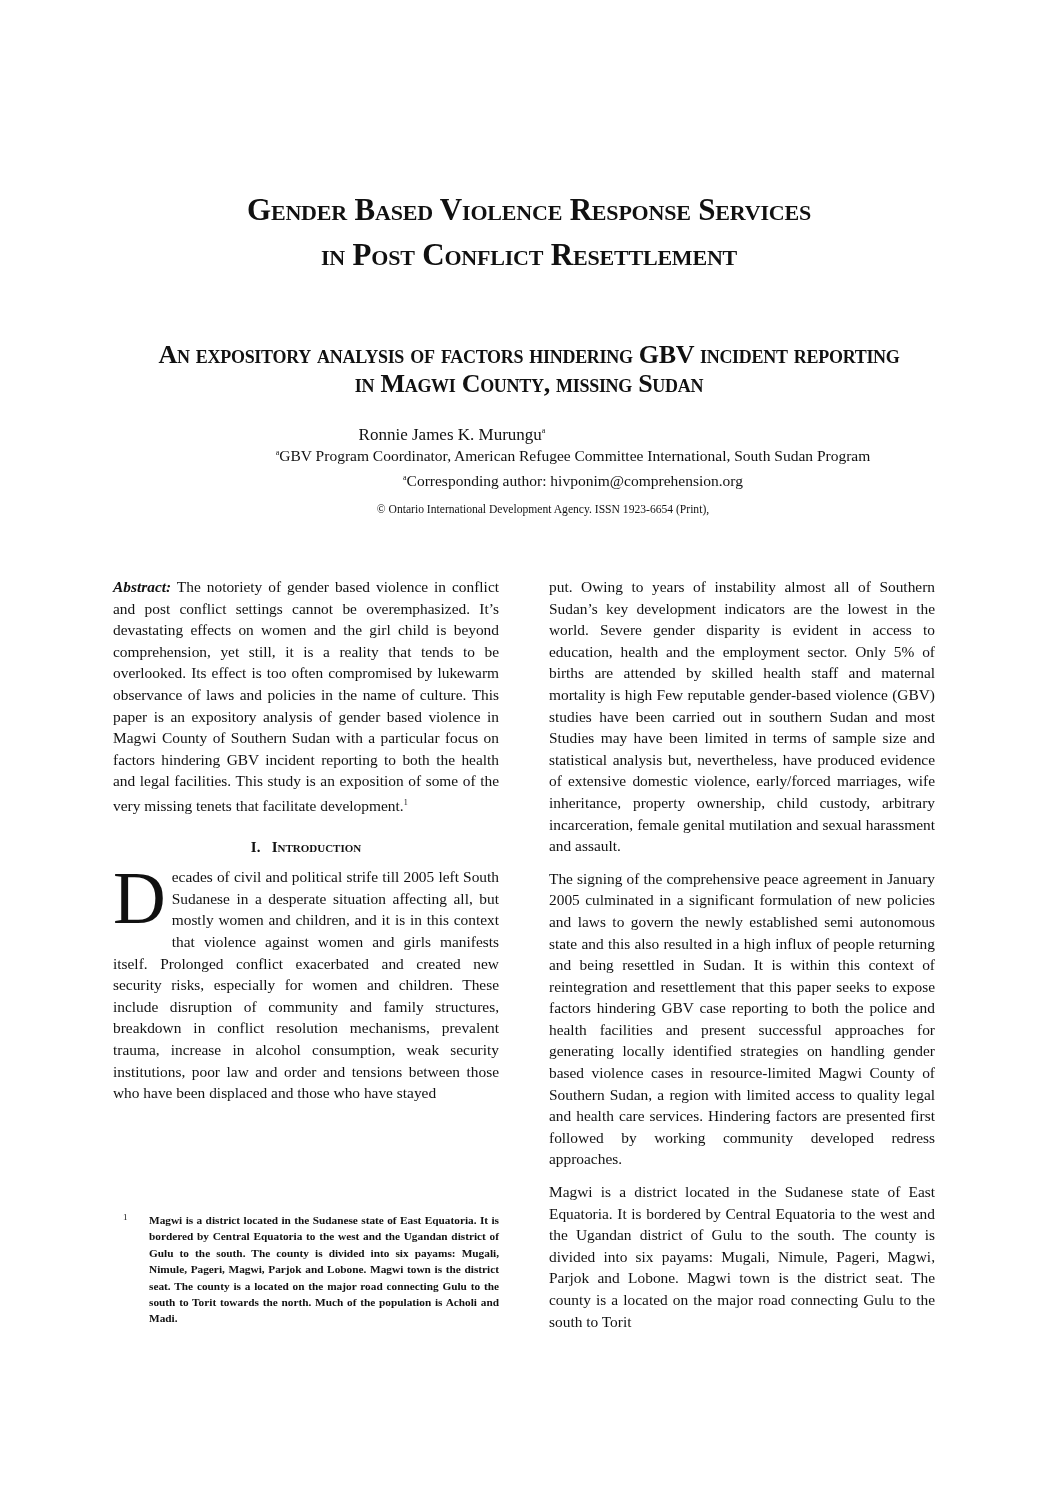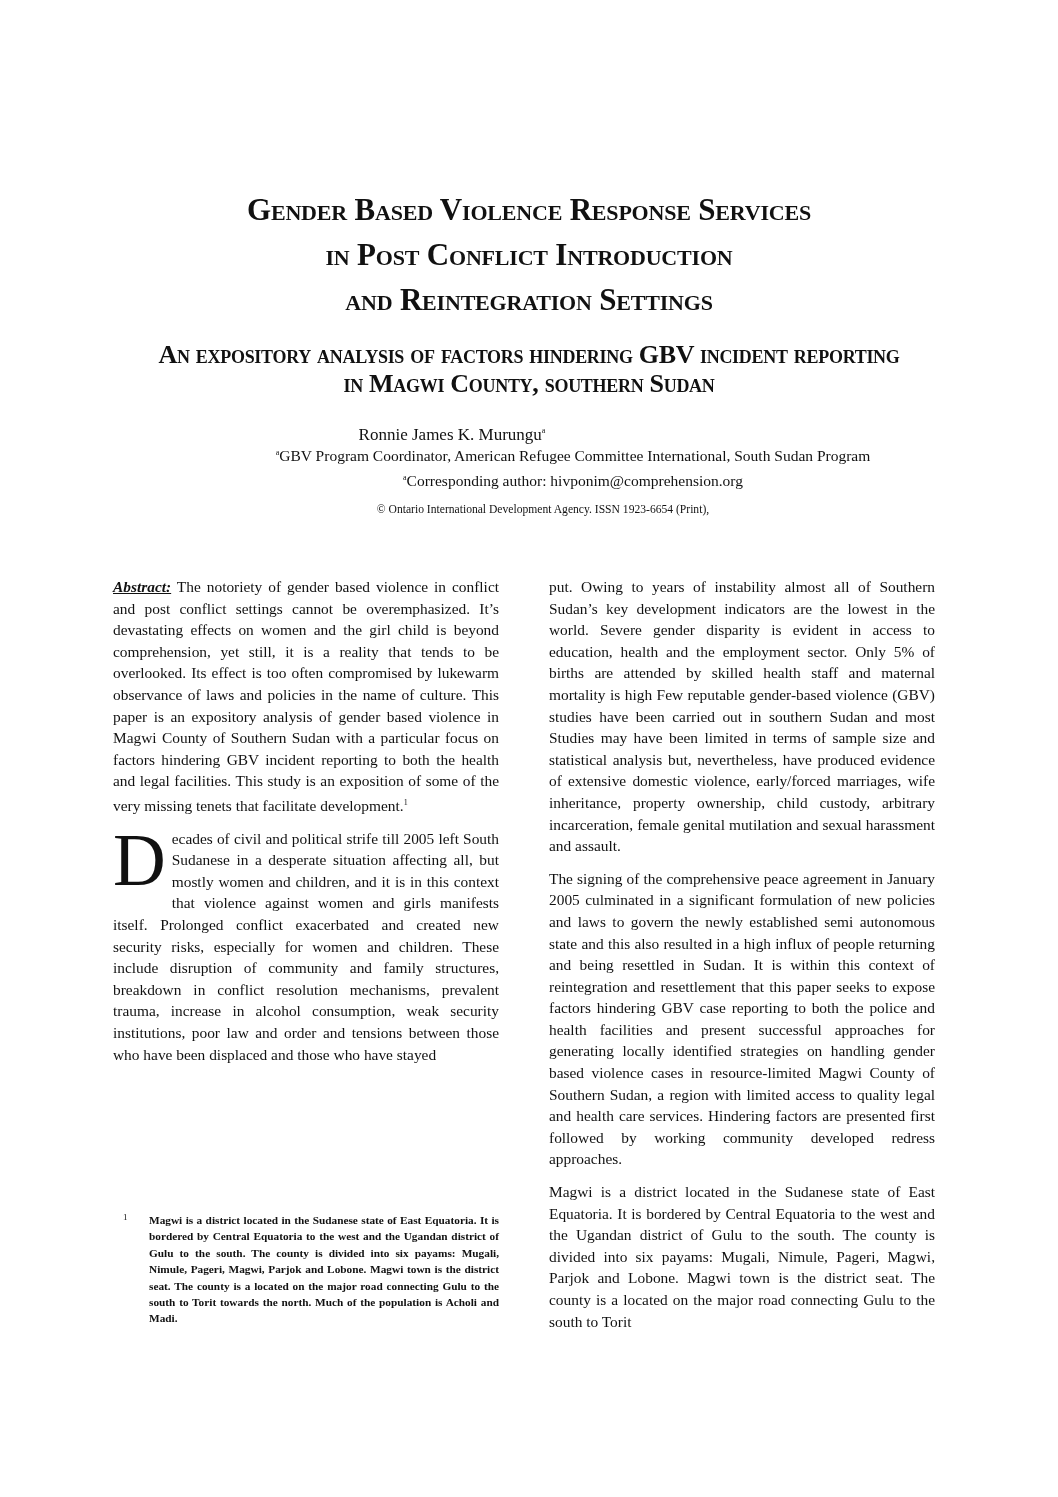--- a/index.html
+++ b/index.html
@@ -18,59 +18,59 @@
   .aff { position: absolute; left: 0; width: 1058px; text-align: center;
          font-size: 15.5px; line-height: 22px; top: 442px; margin-left: 44px; }
   .sup { font-size: 8px; vertical-align: super; }
   .copy { position: absolute; left: 0; width: 1058px; text-align: center;
           font-size: 11.6px; line-height: 18px; top: 501px; margin-left: 14px; }
   .col { position: absolute; top: 576px; width: 386px; font-size: 15.4px;
          line-height: 21.6px; text-align: justify; }
   .col.left { left: 113px; }
   .col.right { left: 549px; }
   .col p { margin: 0 0 11px 0; }
-  .lbl { font-weight: bold; font-style: italic; text-decoration: underline; }
+  .lbl { font-weight: bold; font-style: italic; }
   .sechead { text-align: center; font-variant: small-caps; font-weight: bold;
              font-size: 15px; margin: 20px 0 8px 0; }
   .dropcap { float: left; font-size: 73px; line-height: 58px; height: 62px;
              margin: 4px 6px 0 0; font-family: "Liberation Serif", serif; }
   .fn { position: absolute; left: 113px; top: 1212px; width: 386px;
         font-size: 11.3px; line-height: 16.4px; font-weight: bold; }
   .fn .num { position: absolute; left: 10px; top: -3px; font-size: 9px; font-weight: normal; }
   .fn .txt { margin-left: 36px; text-align: justify; }
 </style>
 </head>
 <body>
 
 <div class="title">
   <div>Gender Based Violence Response Services</div>
-  <div>in Post Conflict Introduction</div>
-  <div>and Reintegration Settings</div>
+  <div>in Post Conflict Resettlement</div>
 </div>
 
 <div class="subtitle">
   <div>An expository analysis of factors hindering GBV incident reporting</div>
-  <div>in Magwi County, southern Sudan</div>
+  <div>in Magwi County, missing Sudan</div>
 </div>
 
 <div class="author">
   <span>Ronnie James K. Murungu</span><span class="sup">a</span>
 </div>
 
 <div class="aff">
   <div><span class="sup">a</span><span>GBV Program Coordinator, American Refugee Committee International, South Sudan Program</span></div>
   <div><span class="sup">a</span><span>Corresponding author: hivponim@comprehension.org</span></div>
 </div>
 
 <div class="copy">
   <div>© Ontario International Development Agency. ISSN 1923-6654 (Print),</div>
 </div>
 
 <div class="col left">
   <p><span class="lbl">Abstract:</span><span> The notoriety of gender based violence in conflict and post conflict settings cannot be overemphasized. It’s devastating effects on women and the girl child is beyond comprehension, yet still, it is a reality that tends to be overlooked. Its effect is too often compromised by lukewarm observance of laws and policies in the name of culture. This paper is an expository analysis of gender based violence in Magwi County of Southern Sudan with a particular focus on factors hindering GBV incident reporting to both the health and legal facilities. This study is an exposition of some of the very missing tenets that facilitate development.</span><span class="sup">1</span></p>
+  <div class="sechead">I.&nbsp;&nbsp;&nbsp;Introduction</div>
   <p><span class="dropcap">D</span><span>ecades of civil and political strife till 2005 left South Sudanese in a desperate situation affecting all, but mostly women and children, and it is in this context that violence against women and girls manifests itself. Prolonged conflict exacerbated and created new security risks, especially for women and children. These include disruption of community and family structures, breakdown in conflict resolution mechanisms, prevalent trauma, increase in alcohol consumption, weak security institutions, poor law and order and tensions between those who have been displaced and those who have stayed</span></p>
 </div>
 
 <div class="fn">
   <span class="num">1</span>
   <div class="txt">Magwi is a district located in the Sudanese state of East Equatoria. It is bordered by Central Equatoria to the west and the Ugandan district of Gulu to the south. The county is divided into six payams: Mugali, Nimule, Pageri, Magwi, Parjok and Lobone. Magwi town is the district seat. The county is a located on the major road connecting Gulu to the south to Torit towards the north. Much of the population is Acholi and Madi.</div>
 </div>
 
 <div class="col right">
   <p>put. Owing to years of instability almost all of Southern Sudan’s key development indicators are the lowest in the world. Severe gender disparity is evident in access to education, health and the employment sector. Only 5% of births are attended by skilled health staff and maternal mortality is high Few reputable gender-based violence (GBV) studies have been carried out in southern Sudan and most Studies may have been limited in terms of sample size and statistical analysis but, nevertheless, have produced evidence of extensive domestic violence, early/forced marriages, wife inheritance, property ownership, child custody, arbitrary incarceration, female genital mutilation and sexual harassment and assault.</p>

